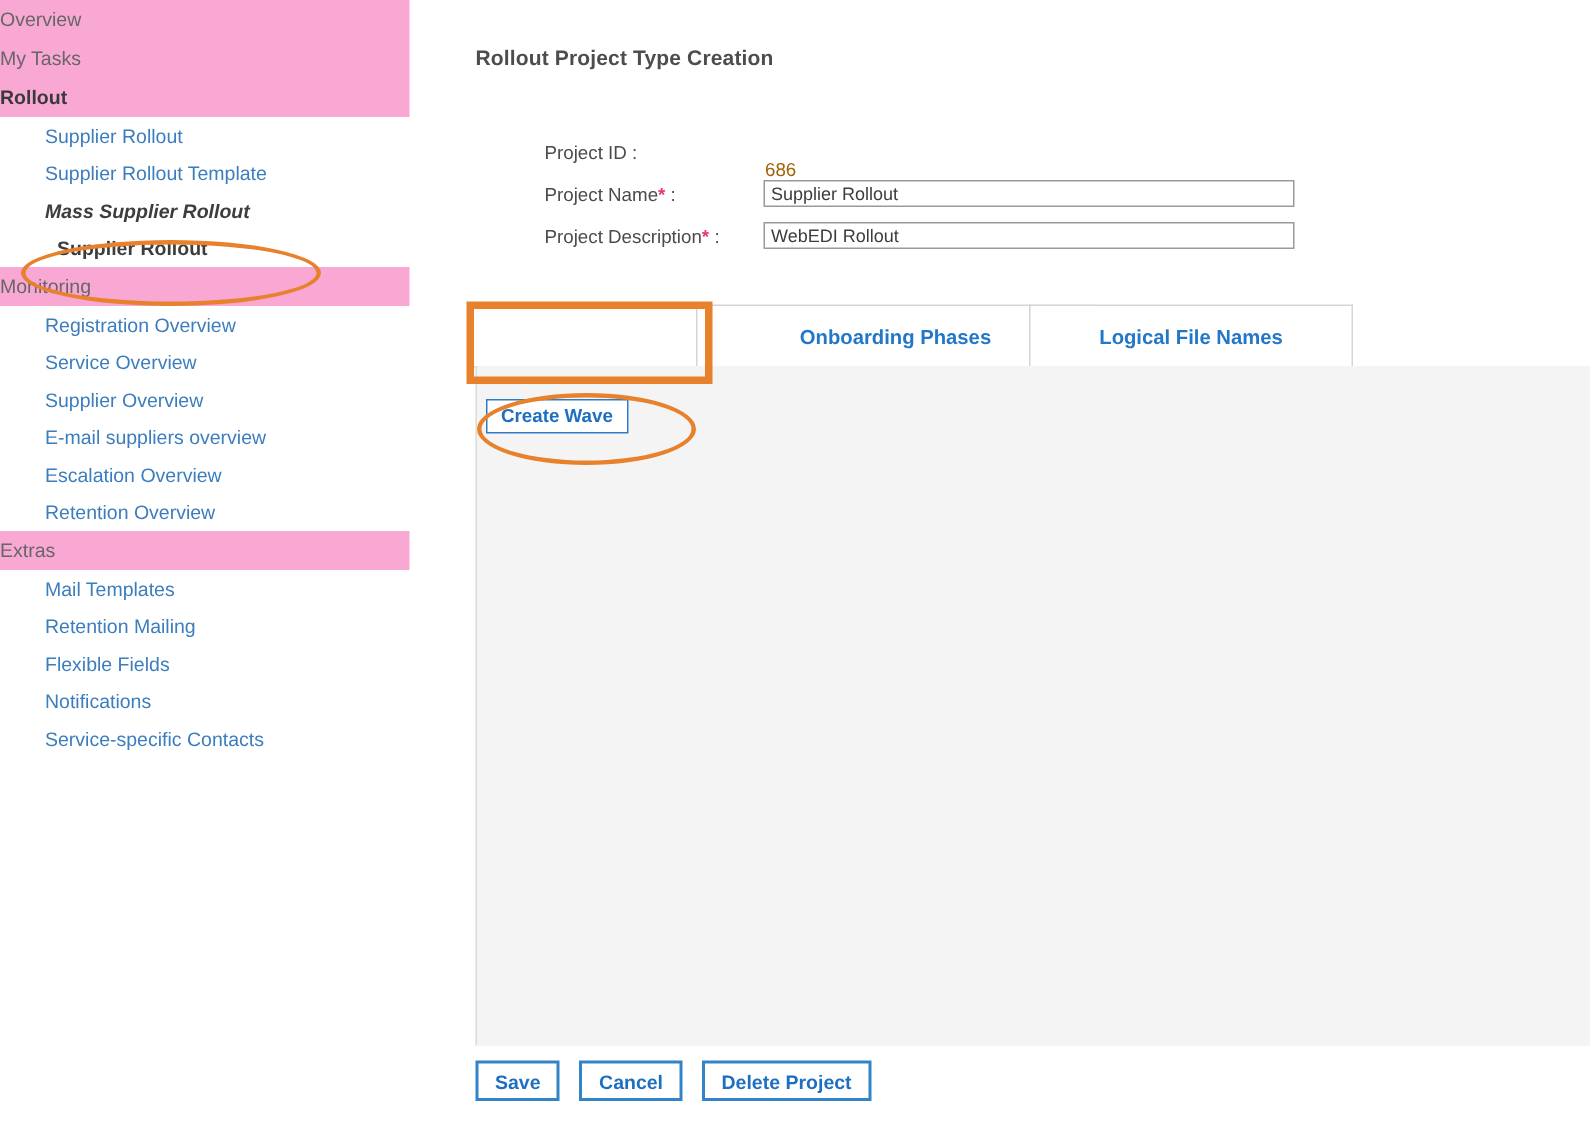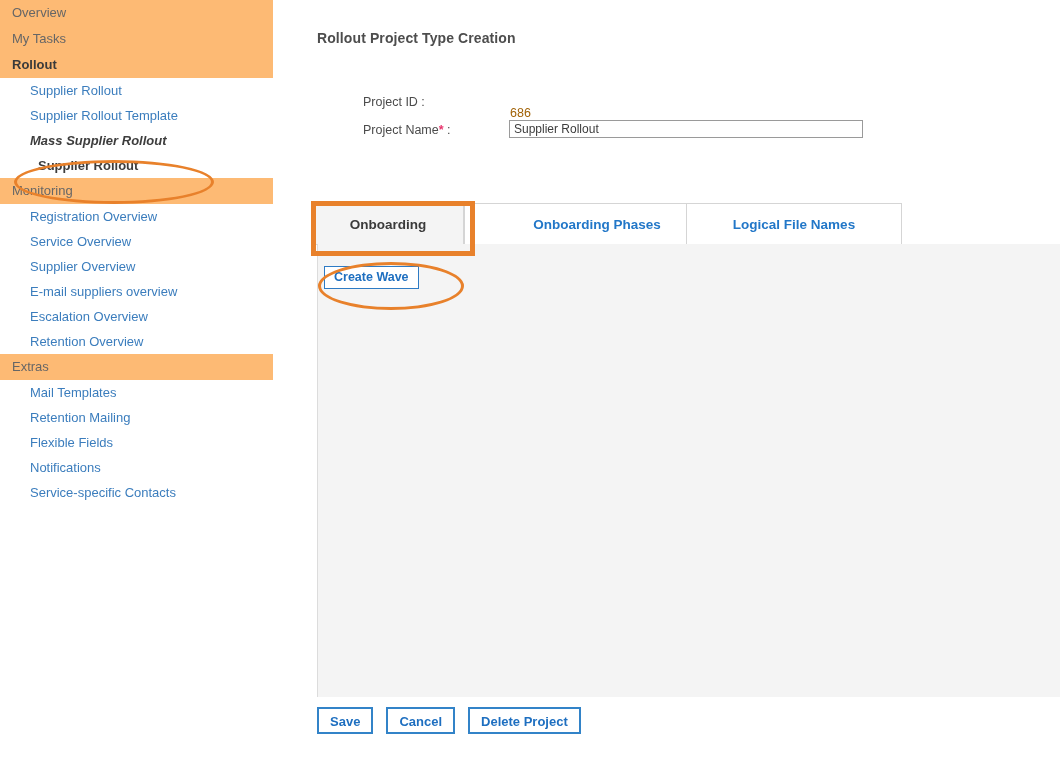--- a/index.html
+++ b/index.html
@@ -33,24 +33,23 @@
     width: 300px;
     height: 763px;
     background: #ffffff;
   }
   .nav-group {
     position: relative;
   }
   .nav-header {
     height: 26px;
     line-height: 26px;
-    padding-left: 12px;
     font-size: 13px;
     color: #666666;
-    background: #fdba74;
+    background: #f9a8d4;
     width: 273px;
     box-sizing: border-box;
     white-space: nowrap;
     overflow: hidden;
   }
   .nav-header.bold {
     color: #3a3a3a;
     font-weight: bold;
   }
   .nav-link {
@@ -327,25 +326,28 @@
       <div class="form-row">
         <span class="form-label">Project ID :</span>
         <span class="form-static">686</span>
       </div>
 
       <div class="form-row">
         <span class="form-label"><span>Project Name</span><span class="req">*</span><span> :</span></span>
         <input class="form-input" type="text" value="Supplier Rollout" style="">
       </div>
 
+      <div class="form-row">
+        <span class="form-label"><span>Project Description</span><span class="req">*</span><span> :</span></span>
+        <input class="form-input" type="text" value="WebEDI Rollout" style="">
+      </div>
 
     </div>
 
     <div id="tabs">
-      <div class="tab active" id="tab-0">Onboarding</div>
       <div class="tab" id="tab-1">Onboarding Phases</div>
       <div class="tab" id="tab-2">Logical File Names</div>
     </div>
 
     <div id="panel">
       <div id="panel-toolbar">
         <div id="create-wave-btn">Create Wave</div>
       </div>
       <div id="panel-body"></div>
     </div>

